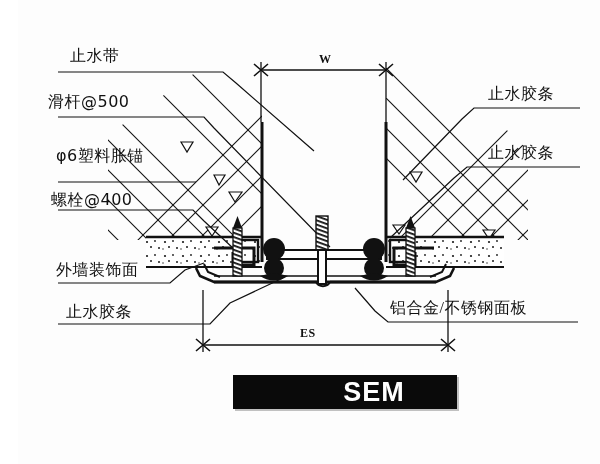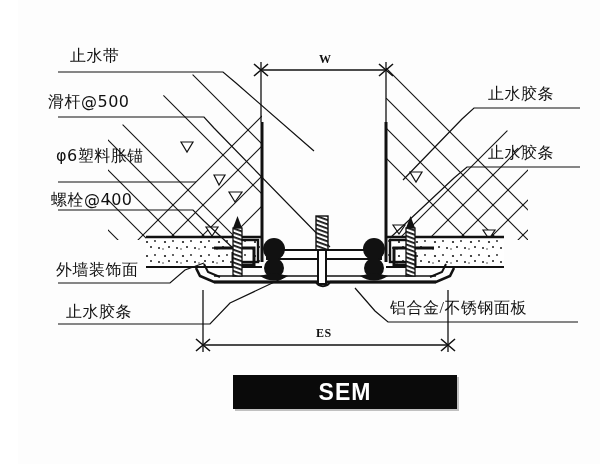--- a/index.html
+++ b/index.html
@@ -57,23 +57,24 @@
   }
   #sem-text {
     position: absolute;
     left: 0; top: 0;
     width: 224px;
     height: 34px;
     line-height: 34px;
     text-align: center;
     color: #ffffff;
     font-family: "Liberation Sans", sans-serif;
-    font-size: 23px;
+    font-size: 27px;
     font-weight: 600;
     letter-spacing: 1px;
+    padding-left: 29px;
   }
 </style>
 </head>
 <body>
 
 <div id="stage">
 
   <svg id="drawing" viewBox="0 0 600 464">
     <defs>
 
@@ -264,19 +265,19 @@
   <div class="lbl" style="left:48px; top:304px;">止水胶条</div>
 
   <div class="lbl" style="left:470px; top:86px;">止水胶条</div>
 
   <div class="lbl" style="left:470px; top:145px;">止水胶条</div>
 
   <div class="lbl" style="left:372px; top:300px;font-family:Liberation Serif, serif;">铝合金/不锈钢面板</div>
 
   <div class="dim-txt" style="left:301px; top:52px;">W</div>
 
-  <div class="dim-txt" style="left:298px; top:326px;">ES</div>
+  <div class="dim-txt" style="left:282px; top:326px;">ES</div>
 
   <div id="sem-banner">
     <div id="sem-text">SEM</div>
   </div>
 
 </div>
 
 </body></html>

